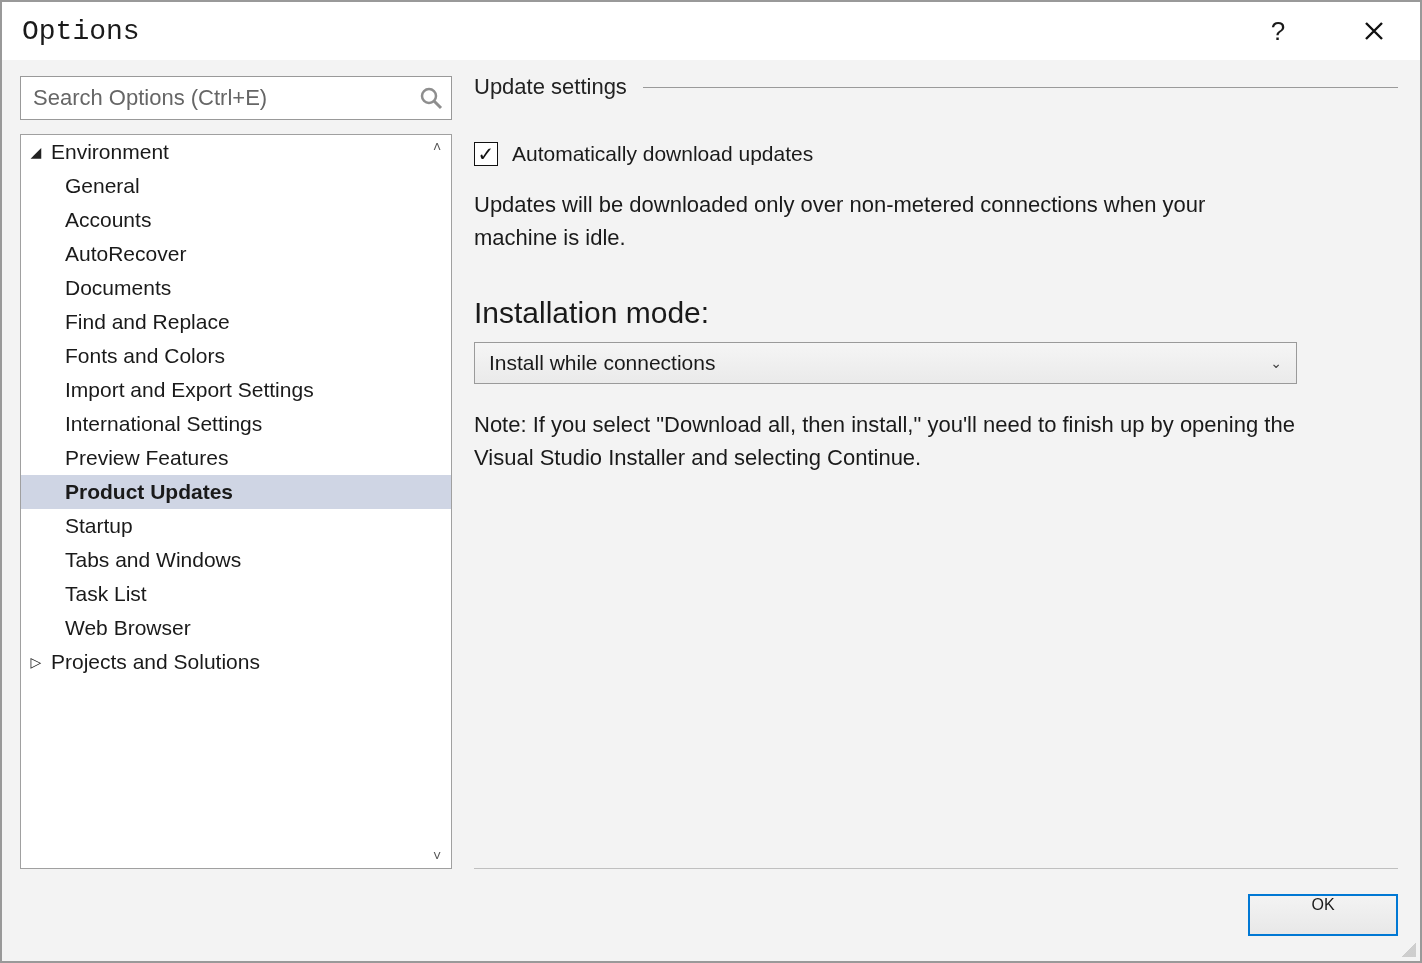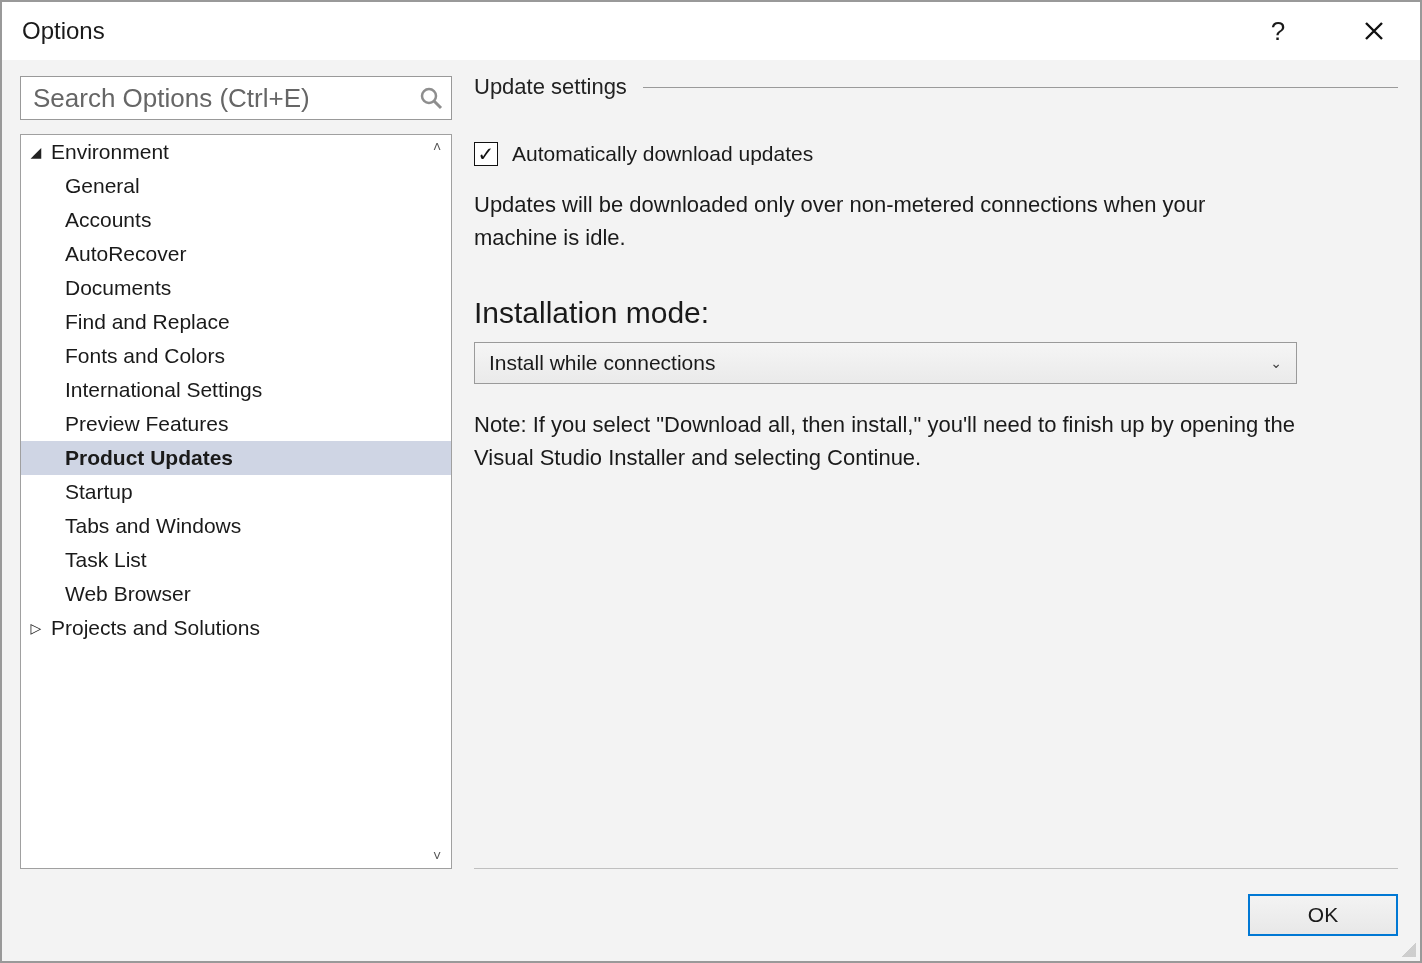--- a/index.html
+++ b/index.html
@@ -19,21 +19,21 @@
     flex-direction: column;
     position: relative;
   }
   .titlebar {
     height: 58px;
     display: flex;
     align-items: center;
     padding: 0 18px 0 20px;
     background: #fff;
   }
-  .titlebar .title { font-size: 24px; }
+  .titlebar .title { font-size: 28px; font-family: Liberation Mono, monospace; }
   .titlebar .spacer { flex: 1; }
   .titlebar .tbtn {
     width: 56px; height: 40px;
     display: flex; align-items: center; justify-content: center;
     font-size: 26px;
     cursor: default;
   }
   .titlebar .tbtn.close { margin-left: 40px; font-size: 22px; }
   .content {
     flex: 1;
@@ -54,21 +54,21 @@
     border: 1px solid #999;
     background: #fff;
     display: flex;
     align-items: center;
     padding: 0 8px 0 10px;
     margin-bottom: 14px;
   }
   .searchbox input {
     flex: 1;
     border: none; outline: none;
-    font-size: 26px;
+    font-size: 22px;
     color: #666;
     background: transparent;
   }
   .searchbox input::placeholder { color: #666; }
   .searchbox .sicon { width: 24px; height: 24px; opacity: .55; }
   .tree-wrap {
     flex: 1;
     border: 1px solid #a0a0a0;
     background: #fff;
     overflow: hidden;
@@ -160,22 +160,22 @@
     display: flex;
     align-items: center;
     justify-content: flex-end;
     gap: 20px;
     padding: 0 22px 0 0;
   }
   .btn {
     width: 150px; height: 42px;
     border: 1px solid #8a8a8a;
     background: linear-gradient(#f3f3f3,#e8e8e8);
-    font-size: 21px;
-    display: flex; align-items: center; justify-content: center;
+    font-size: 16px;
+    display: flex; justify-content: center;
     cursor: default;
   }
   .btn.primary { border: 2px solid #0078d4; }
   .resize-grip {
     position: absolute; right: 4px; bottom: 4px;
     width: 18px; height: 18px; opacity: .35;
     background:
       linear-gradient(135deg, transparent 60%, #888 60%);
   }
   svg { display:block; }
@@ -236,20 +236,23 @@
           <div class="tree-node level1">
               <span>Documents</span>
             </div>
           <div class="tree-node level1">
               <span>Find and Replace</span>
             </div>
           <div class="tree-node level1">
               <span>Fonts and Colors</span>
             </div>
           <div class="tree-node level1">
+              <span>Import and Export Settings</span>
+            </div>
+          <div class="tree-node level1">
               <span>International Settings</span>
             </div>
           <div class="tree-node level1">
               <span>Preview Features</span>
             </div>
           <div class="tree-node level1 selected">
               <span>Product Updates</span>
             </div>
           <div class="tree-node level1">
               <span>Startup</span>

